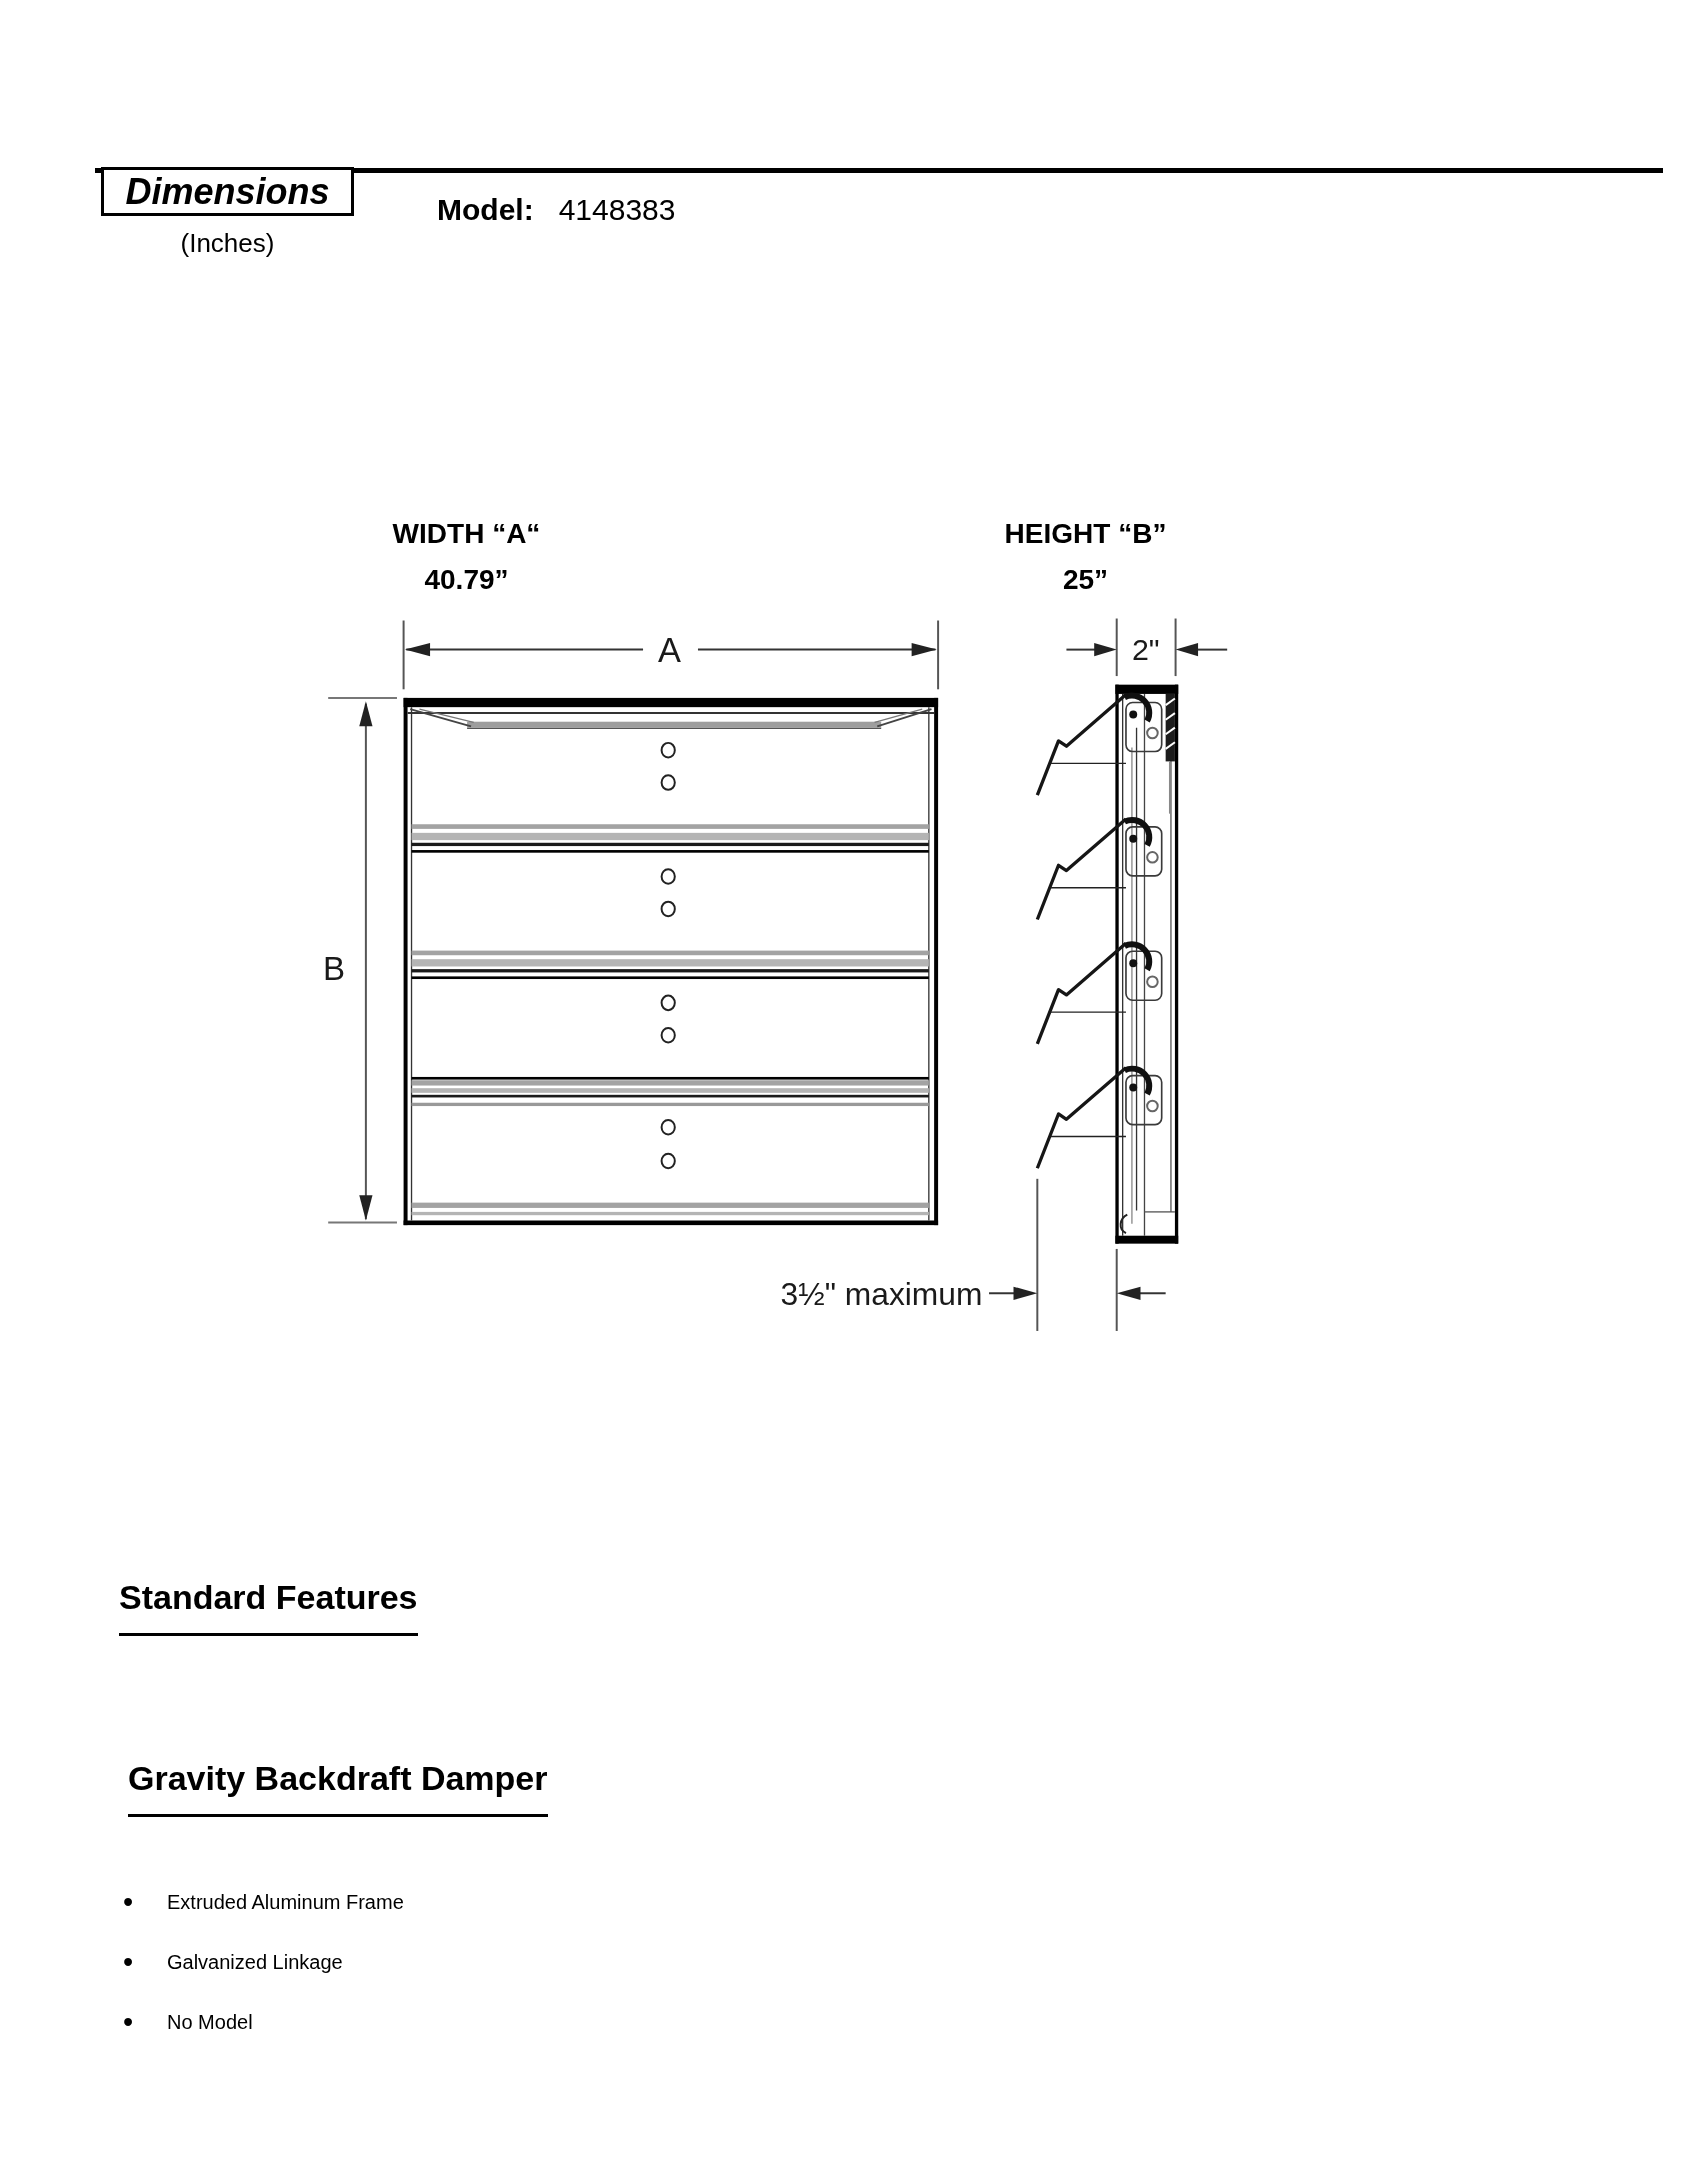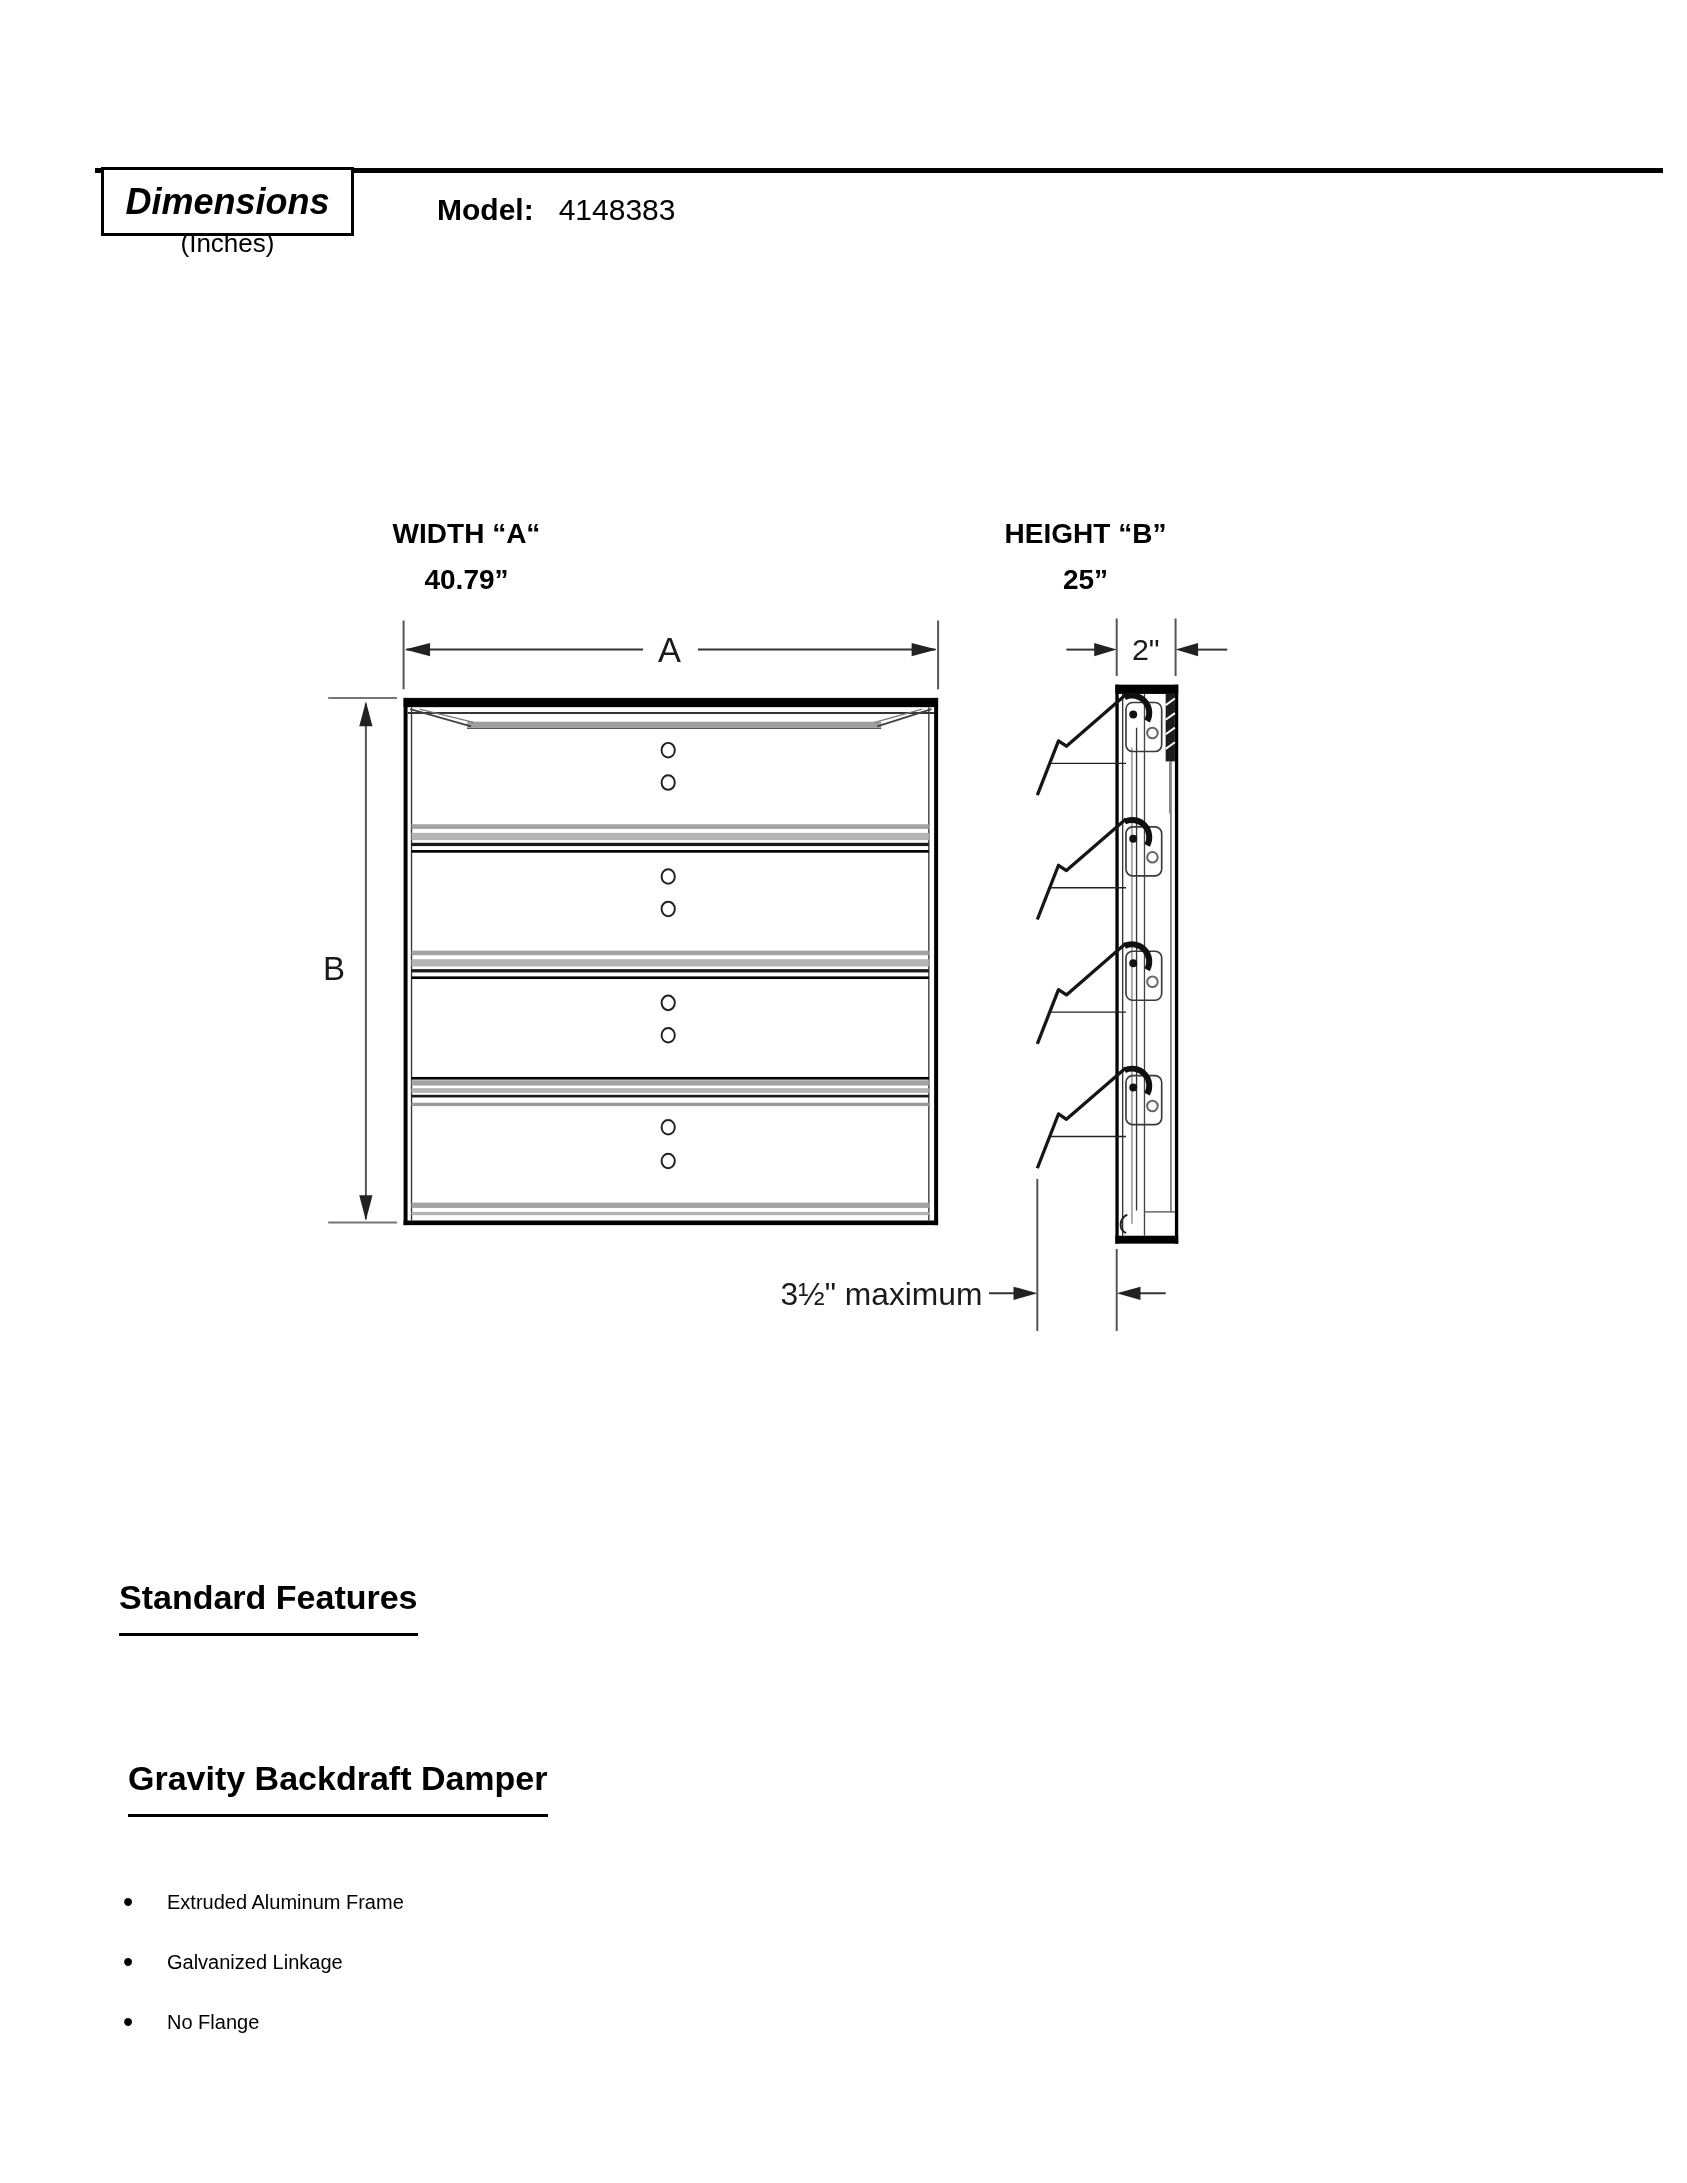--- a/index.html
+++ b/index.html
@@ -6,21 +6,21 @@
   body {
     width:1687px; height:2183px; background:#ffffff; position:relative;
     font-family:"Liberation Sans", sans-serif; color:#000;
     overflow:hidden;
   }
   .abs { position:absolute; }
 
   
   #top-rule { left:95px; top:168px; width:1568px; height:5.3px; background:#000; }
   #dims-box {
-    left:101px; top:167px; width:253px; height:69px;
+    left:101px; top:167px; width:253px; height:49px;
     border:3.3px solid #000; background:#fff; box-sizing:border-box;
     display:flex; align-items:center; justify-content:center;
   }
   #dims-box .t { font-size:36px; font-weight:bold; font-style:italic; letter-spacing:0px; }
   #inches { left:101px; top:228px; width:253px; text-align:center; font-size:26px; }
   #model-row { left:437px; top:193px; display:flex; gap:25px; align-items:center; }
   #model-row .lbl { font-size:30px; font-weight:bold; }
   #model-row .val { font-size:30px; }
 
   
@@ -221,15 +221,15 @@
 
 <div class="abs" id="std-features">
   <span class="uline">Standard Features</span>
 </div>
 <div class="abs" id="gravity-head">
   <span class="uline">Gravity Backdraft Damper</span>
 </div>
 <ul class="abs" id="feature-list">
   <li><span>Extruded Aluminum Frame</span></li>
   <li><span>Galvanized Linkage</span></li>
-  <li><span>No Flange</span></li>
+  <li><span>No Model</span></li>
 </ul>
 
 
 </body></html>

